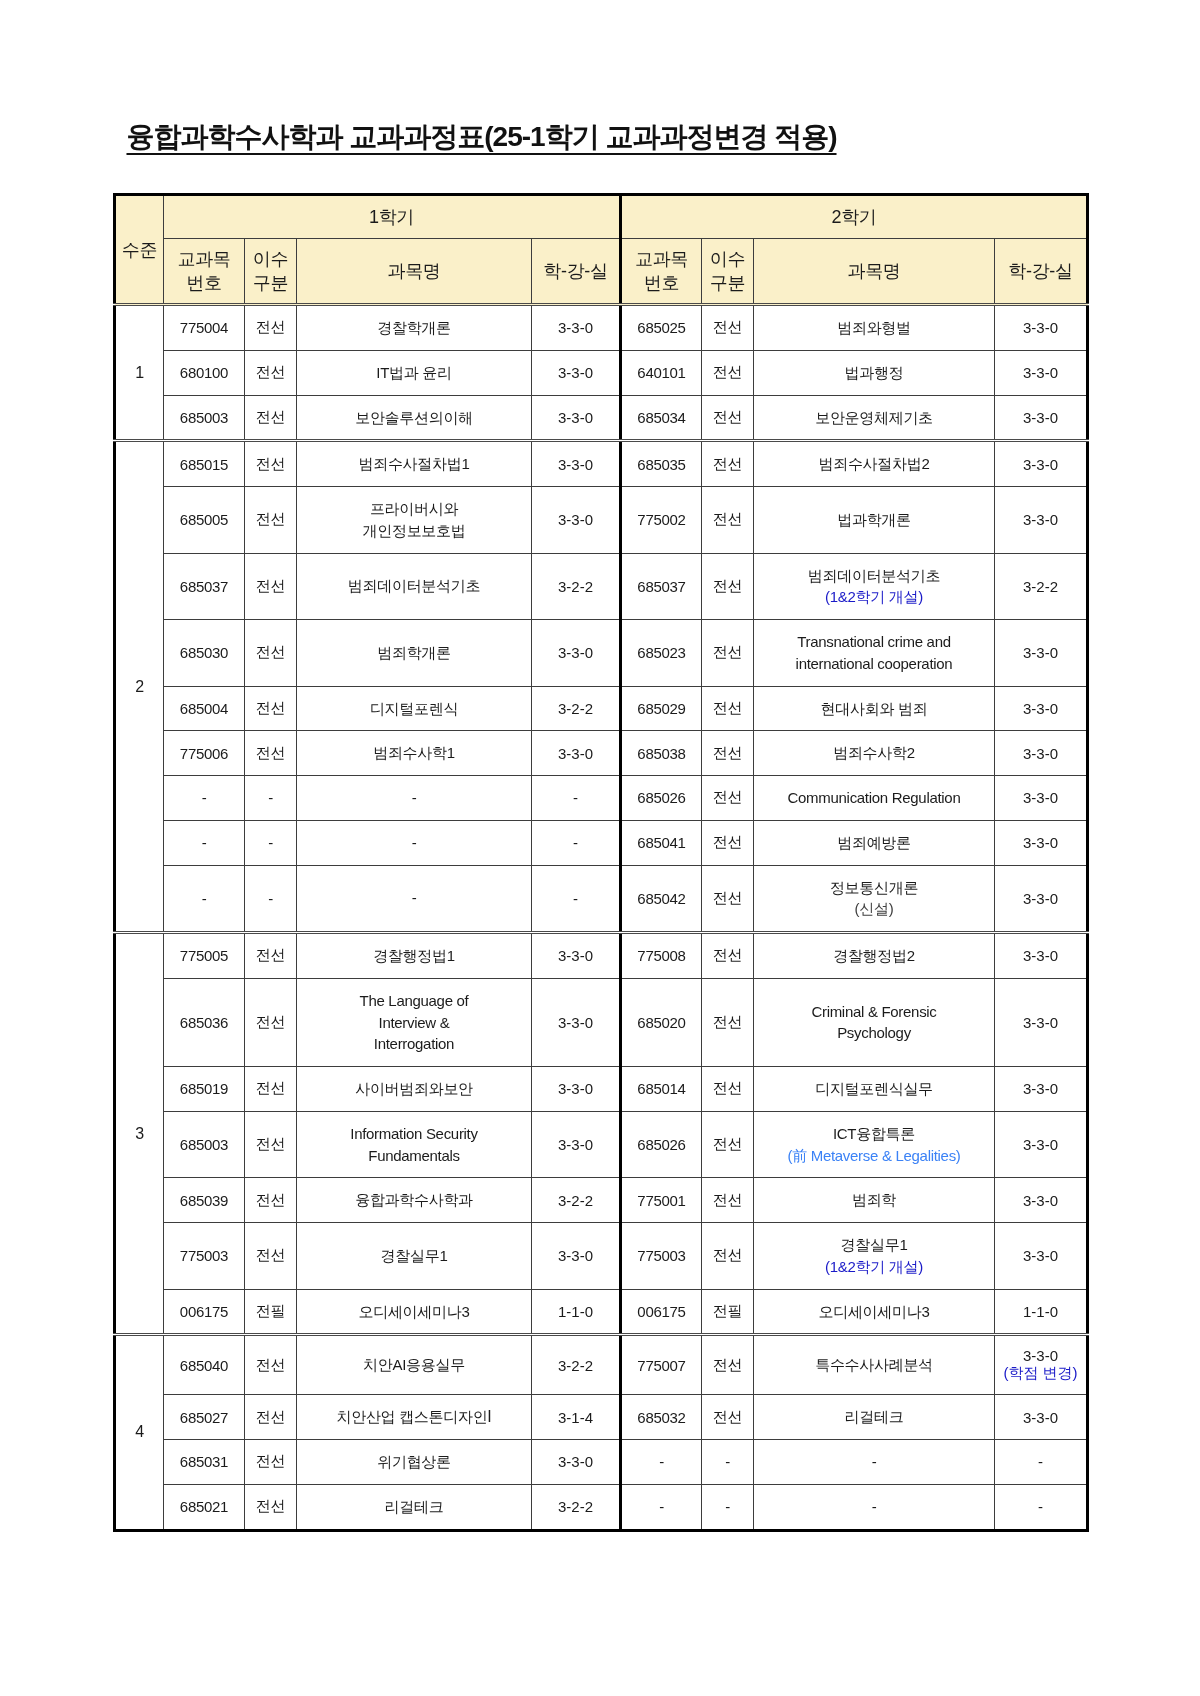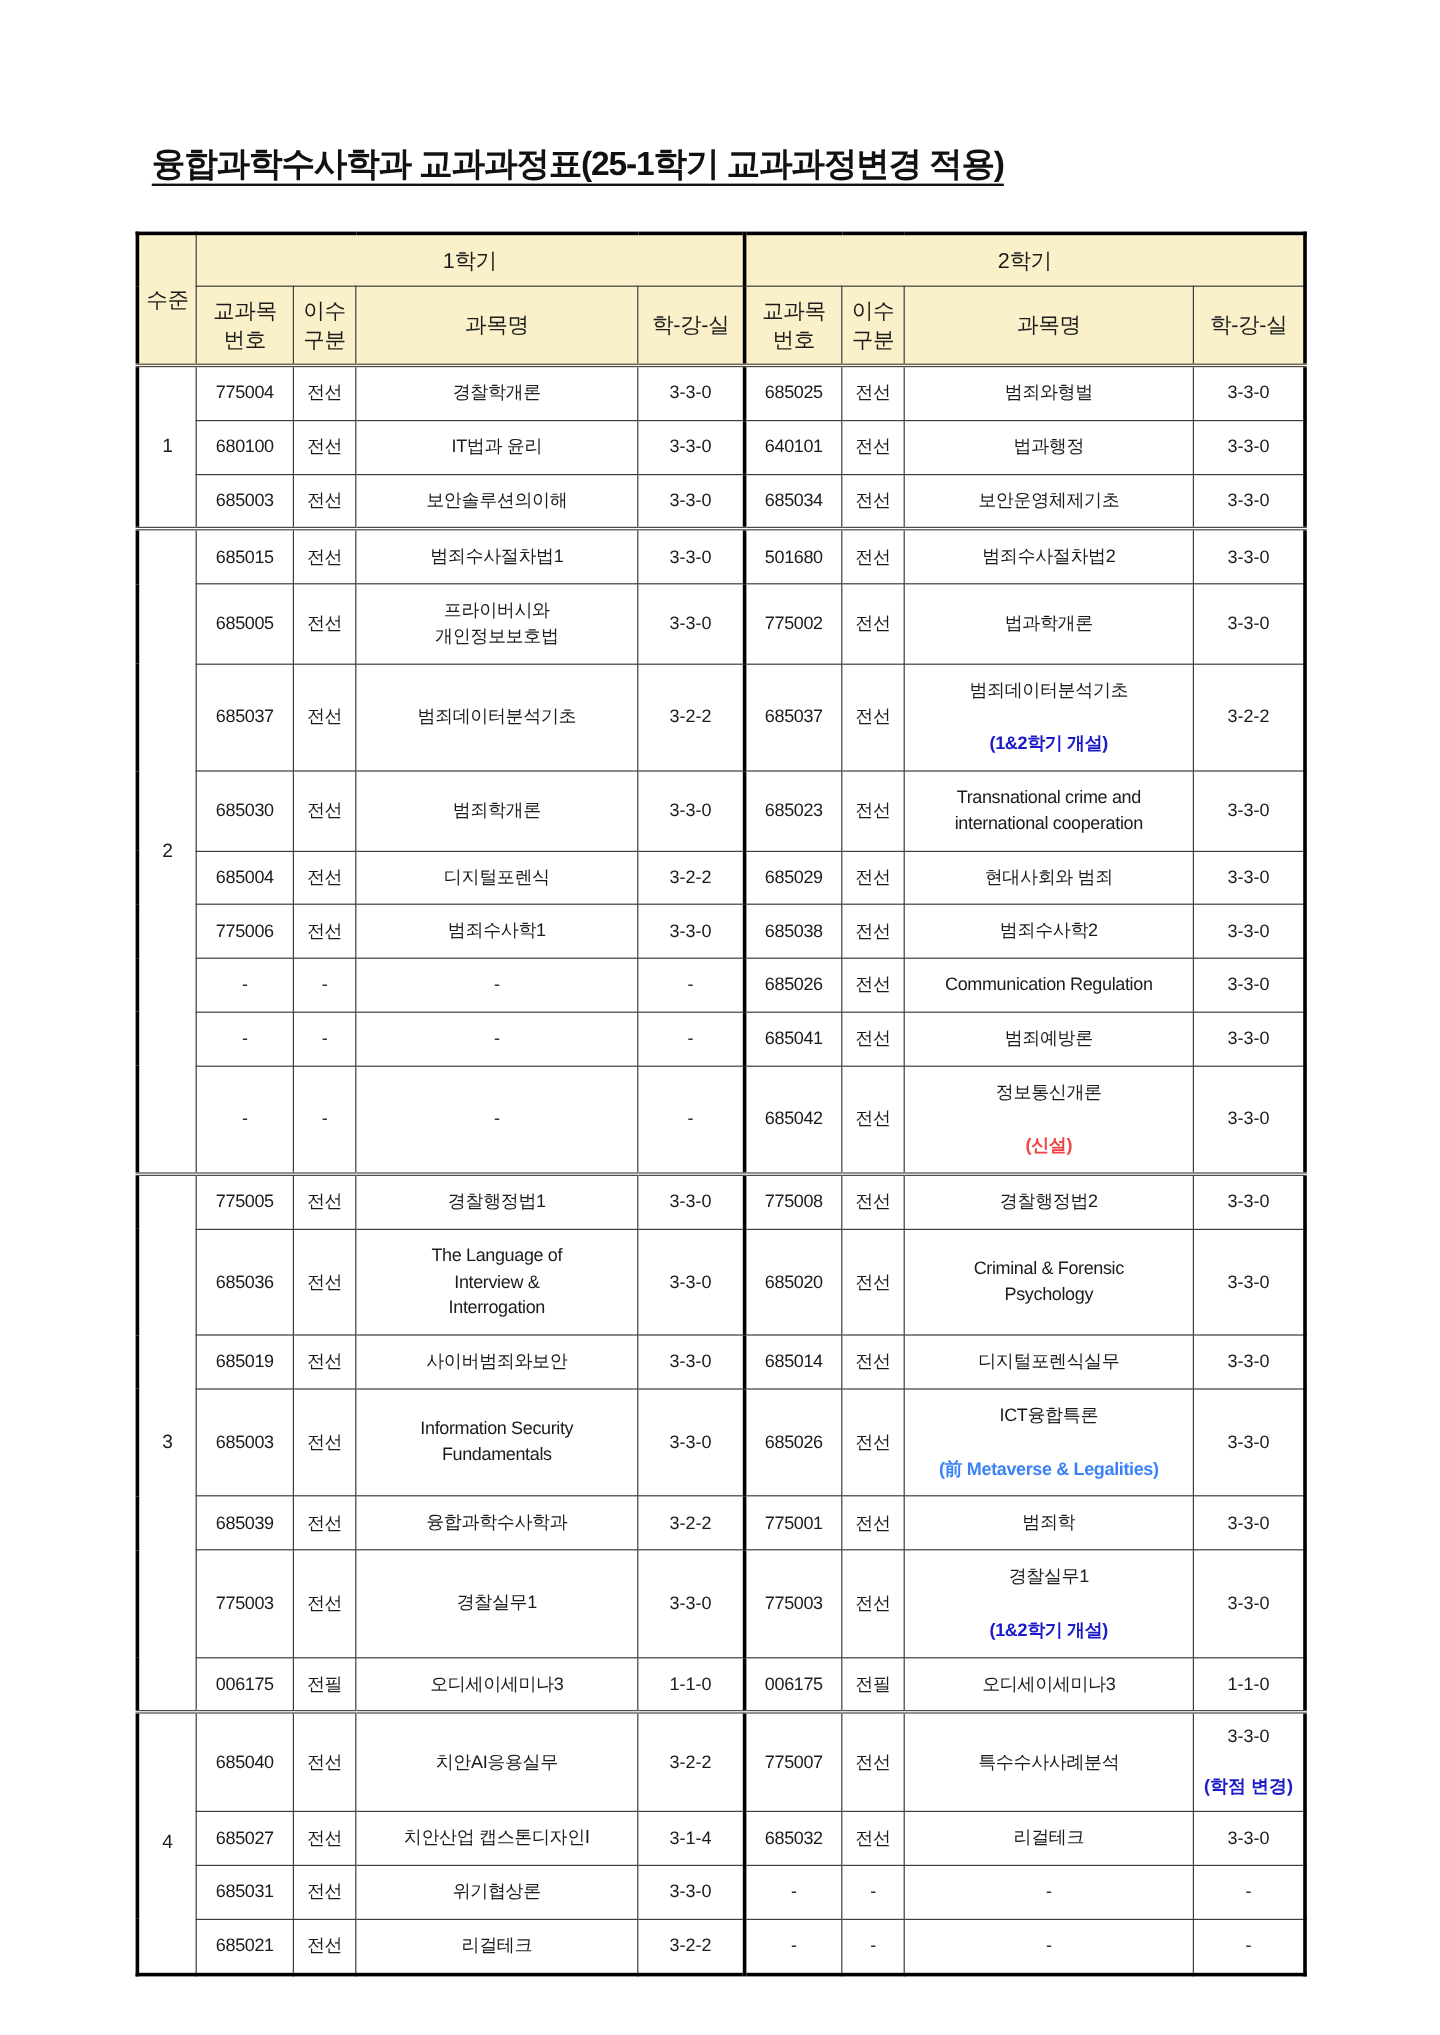--- a/index.html
+++ b/index.html
@@ -32,21 +32,21 @@
     font-weight:400;font-size:18px;
     white-space:pre-line;
     padding:8px 4px;
   }
   thead tr.sem-row th{height:34px;padding:4px;}
   thead tr.col-row th{height:48px;}
   .sem2-start{border-left:3px solid #000 !important;}
   tr.section-start td{border-top:3px double #4a4a4a;}
   td.level-cell{font-size:16px;}
   td.name-cell{white-space:pre-line;line-height:1.45;}
-  td .sub-line{margin-top:23px;font-weight:bold;}
+  td .sub-line{margin-top:0;}
   td.credit-cell{letter-spacing:0;}
 </style>
 </head>
 <body>
 
 <div class="doc-title">융합과학수사학과 교과과정표(25-1학기 교과과정변경 적용)</div>
 
 <table class="curriculum">
   <colgroup>
     <col style="width:49px">
@@ -111,21 +111,21 @@
         <td>전선</td>
         <td class="name-cell">보안운영체제기초</td>
         <td class="credit-cell">3-3-0</td>
       </tr>
       <tr class="section-start">
         <td rowspan="9" class="level-cell">2</td>
         <td>685015</td>
         <td>전선</td>
         <td class="name-cell">범죄수사절차법1</td>
         <td class="credit-cell">3-3-0</td>
-        <td class="sem2-start">501680</td>
+        <td class="sem2-start">685035</td>
         <td>전선</td>
         <td class="name-cell">범죄수사절차법2</td>
         <td class="credit-cell">3-3-0</td>
       </tr>
       <tr>
         <td>685005</td>
         <td>전선</td>
         <td class="name-cell">프라이버시와
 개인정보보호법</td>
         <td class="credit-cell">3-3-0</td>
@@ -194,21 +194,21 @@
         <td class="name-cell">범죄예방론</td>
         <td class="credit-cell">3-3-0</td>
       </tr>
       <tr>
         <td>-</td>
         <td>-</td>
         <td class="name-cell">-</td>
         <td class="credit-cell">-</td>
         <td class="sem2-start">685042</td>
         <td>전선</td>
-        <td class="name-cell"><div>정보통신개론</div><div class="sub-line" style="color: #ef4444;">(신설)</div></td>
+        <td class="name-cell"><div>정보통신개론</div><div class="sub-line" style="color: #404040;">(신설)</div></td>
         <td class="credit-cell">3-3-0</td>
       </tr>
       <tr class="section-start">
         <td rowspan="7" class="level-cell">3</td>
         <td>775005</td>
         <td>전선</td>
         <td class="name-cell">경찰행정법1</td>
         <td class="credit-cell">3-3-0</td>
         <td class="sem2-start">775008</td>
         <td>전선</td>

